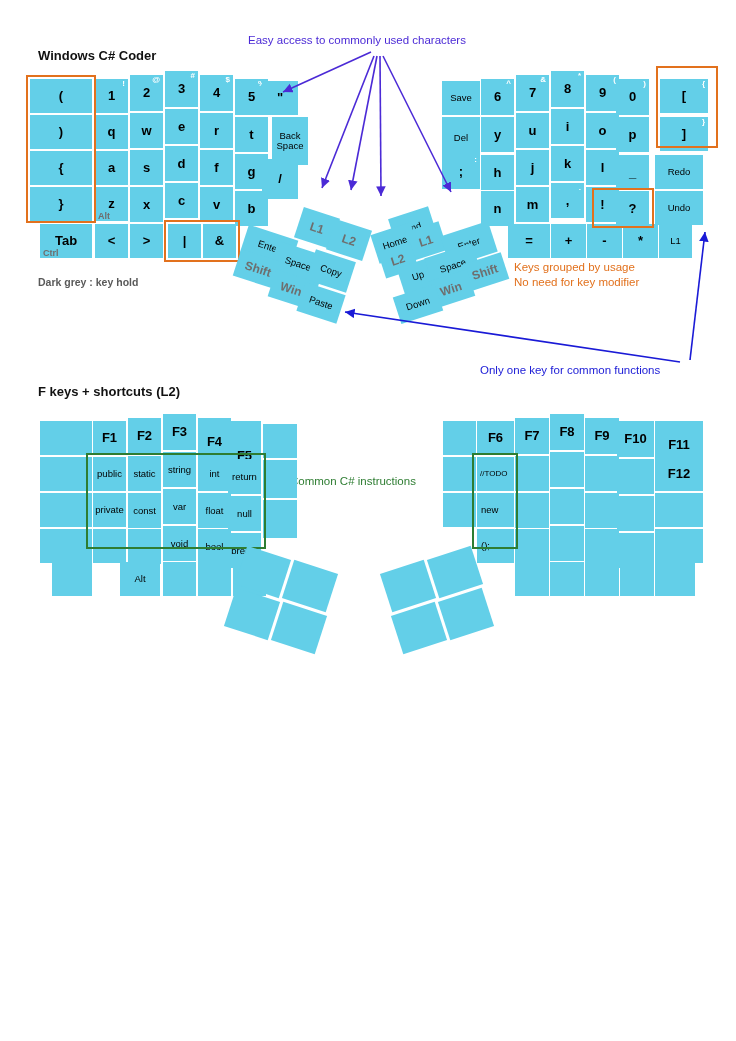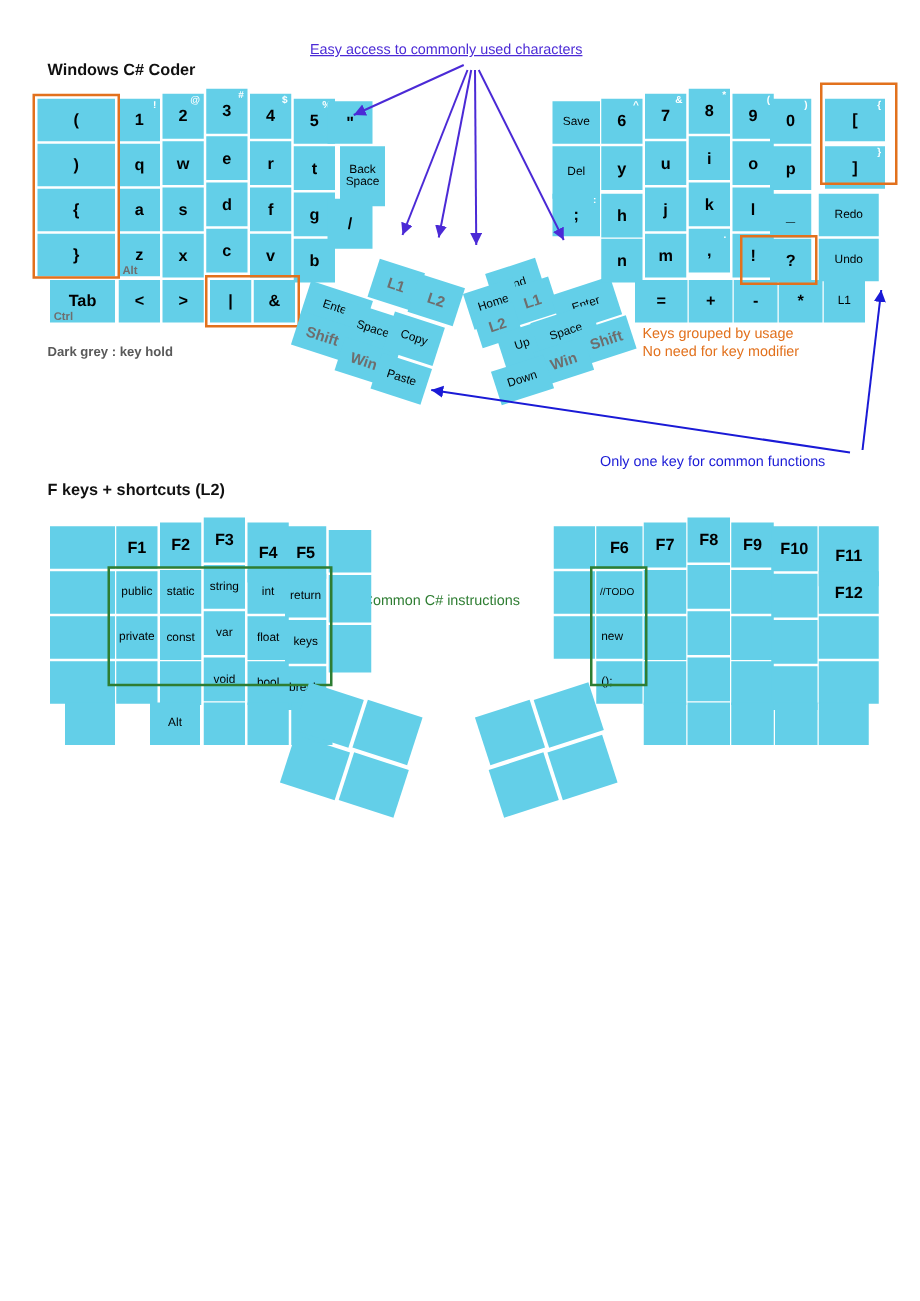--- a/index.html
+++ b/index.html
@@ -9,21 +9,21 @@
     font-family:"Liberation Sans", sans-serif;
     position:relative;
     overflow:hidden;
   }
   .canvas{position:absolute;left:0;top:0;width:736px;height:1041px;}
 
   
   .title{
     position:absolute;font-weight:bold;font-size:13px;color:#111;
   }
-  .note-purple{position:absolute;color:#4b2ad6;font-size:11.5px;text-decoration:underline;}
+  .note-purple{position:absolute;color:#4b2ad6;font-size:11.5px;}
   .note-orange{position:absolute;color:#e2711d;font-size:11.5px;}
   .note-blue{position:absolute;color:#1a1ad6;font-size:11.5px;}
   .note-green{position:absolute;color:#2e7d32;font-size:11.5px;}
   .note-grey{position:absolute;color:#595959;font-size:10.5px;font-weight:bold;}
 
   
   .key{
     position:absolute;
     background:#63cfe8;
     box-sizing:border-box;
@@ -356,21 +356,21 @@
     </div>
   <div class="key big" style="left:128px;top:418px;width:33px;height:36px;">
       <span>F2</span>
     </div>
   <div class="key big" style="left:163px;top:414px;width:33px;height:36px;">
       <span>F3</span>
     </div>
   <div class="key big" style="left:198px;top:418px;width:33px;height:48px;">
       <span>F4</span>
     </div>
-  <div class="key big" style="left:228px;top:421px;width:33px;height:42px;">
+  <div class="key big" style="left:228px;top:421px;width:33px;height:42px;align-items:flex-end;">
       <span>F5</span>
     </div>
   <div class="key blank" style="left:263px;top:424px;width:34px;height:34px;"></div>
 
   <div class="key blank" style="left:40px;top:457px;width:52px;height:34px;"></div>
   <div class="key small" style="left:93px;top:457px;width:33px;height:34px;">
       <span>public</span>
     </div>
   <div class="key small" style="left:128px;top:456px;width:33px;height:35px;">
       <span>static</span>
@@ -393,21 +393,21 @@
   <div class="key small" style="left:128px;top:493px;width:33px;height:35px;">
       <span>const</span>
     </div>
   <div class="key small" style="left:163px;top:489px;width:33px;height:35px;">
       <span>var</span>
     </div>
   <div class="key small" style="left:198px;top:493px;width:33px;height:35px;">
       <span>float</span>
     </div>
   <div class="key small" style="left:228px;top:496px;width:33px;height:35px;">
-      <span>keys</span>
+      <span>null</span>
     </div>
   <div class="key blank" style="left:263px;top:500px;width:34px;height:38px;"></div>
 
   <div class="key blank" style="left:40px;top:529px;width:52px;height:34px;"></div>
   <div class="key blank" style="left:93px;top:529px;width:33px;height:34px;"></div>
   <div class="key blank" style="left:128px;top:529px;width:33px;height:35px;"></div>
   <div class="key small" style="left:163px;top:526px;width:33px;height:35px;">
       <span>void</span>
     </div>
   <div class="key small" style="left:198px;top:529px;width:33px;height:35px;">

